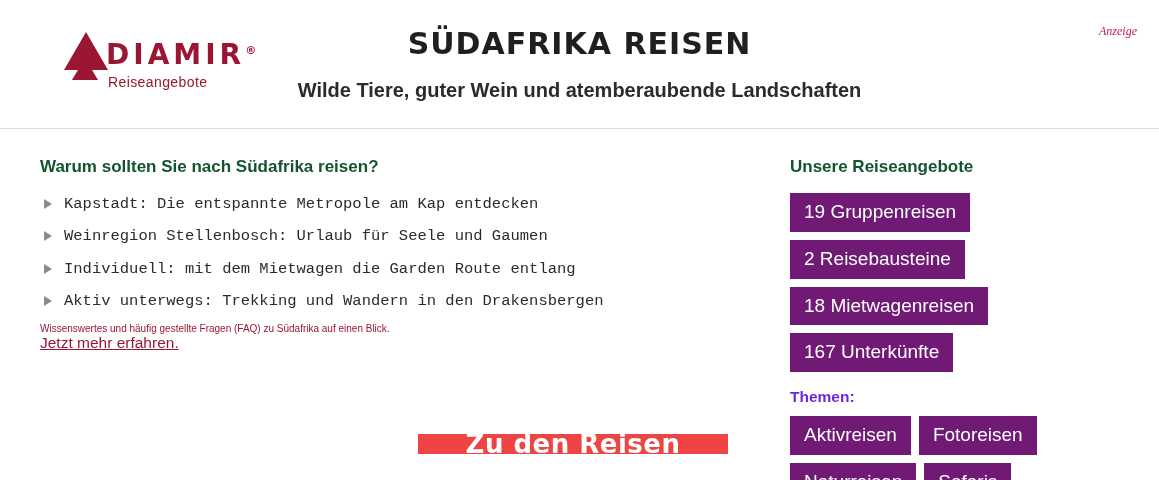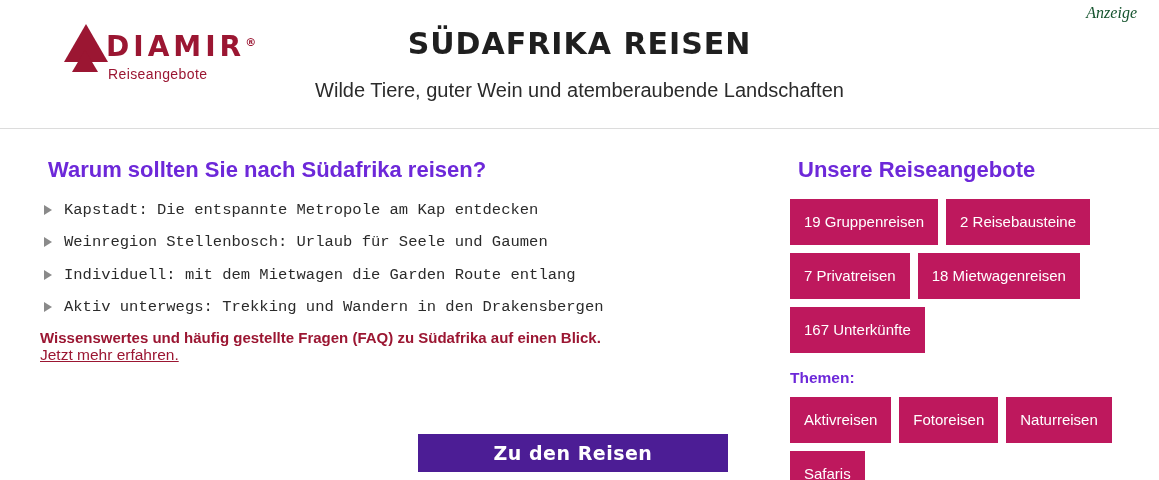--- a/index.html
+++ b/index.html
@@ -19,21 +19,21 @@
 
   
   .header {
     position: relative;
     height: 128px;
     width: 100%;
   }
   .logo {
     position: absolute;
     left: 48px;
-    top: 22px;
+    top: 30px;
     width: 170px;
     height: 70px;
     text-align: center;
   }
   .logo-triangle-big {
     position: absolute;
     left: 16px;
     top: 2px;
     width: 0; height: 0;
     border-left: 22px solid transparent;
@@ -85,30 +85,30 @@
     font-weight: bold;
     color: #1f1f1f;
     letter-spacing: 1px;
     margin: 8px;
     text-transform: uppercase;
   }
   .head-sub {
     margin: 18px 0 0 0;
     font-size: 20px;
     color: #2b2b2b;
-    font-weight: normal;
+    font-weight: bold;
   }
   .anzeige {
     position: absolute;
     right: 22px;
-    top: 4px;
+    top: 24px;
     font-family: "Liberation Serif", serif;
     font-style: italic;
-    font-size: 16px;
-    color: #14532d;
+    font-size: 12px;
+    color: #be185d;
   }
 
   .divider {
     position: absolute;
     top: 128px;
     left: 0;
     width: 100%;
     height: 1px;
     background: #dcdcdc;
   }
@@ -122,24 +122,24 @@
     height: 351px;
   }
 
   .left-col {
     position: absolute;
     left: 40px;
     top: 28px;
     width: 700px;
   }
   .col-heading {
-    font-size: 22px;
-    font-weight: bold;
-    color: #6d28d9;
-    margin: 0 0 16px 8px;
+    font-size: 17px;
+    font-weight: bold;
+    color: #14532d;
+    margin: 0 0 16px 0;
   }
   ul.bullets {
     list-style: none;
     margin: 0;
     padding: 0;
     font-family: Liberation Mono, monospace;
   }
   ul.bullets li {
     position: relative;
     padding-left: 24px;
@@ -156,42 +156,42 @@
     border-top: 5px solid transparent;
     border-bottom: 5px solid transparent;
     border-left: 8px solid #8a8a8a;
   }
   .link-inline {
     color: #9b1632;
     text-decoration: underline;
   }
   .faq-line {
     margin-top: 8px;
-    font-size: 15px;
-    font-weight: bold;
+    font-size: 10px;
+    font-weight: normal;
     color: #9b1632;
   }
   .faq-more {
     margin-top: 20px;
     font-size: 15.5px;
     color: #9b1632;
     text-decoration: underline;
   }
 
   .cta {
     position: absolute;
     left: 418px;
     top: 305px;
     width: 310px;
-    height: 38px;
-    background: #4c1d95;
+    height: 20px;
+    background: #ef4444;
     color: #ffffff;
     border: none;
     font-family: "DejaVu Sans", sans-serif;
-    font-size: 19px;
+    font-size: 26px;
     font-weight: bold;
     letter-spacing: 0.5px;
     cursor: pointer;
     display: flex;
     align-items: center;
     justify-content: center;
   }
 
   
   .right-col {
@@ -200,24 +200,24 @@
     top: 28px;
     width: 345px;
   }
   .chips {
     display: flex;
     flex-wrap: wrap;
     gap: 8px 8px;
     margin-bottom: 6px;
   }
   .chip {
-    background: #be185d;
+    background: #701a75;
     color: #ffffff;
-    font-size: 15px;
-    padding: 14px 14px;
+    font-size: 19px;
+    padding: 8px 14px;
     border: none;
     cursor: pointer;
     white-space: nowrap;
     line-height: 1.2;
   }
   .sub-heading {
     font-size: 15.5px;
     font-weight: bold;
     color: #6d28d9;
     margin: 16px 0 10px 0;
@@ -273,21 +273,20 @@
   </div>
 
   <button class="cta">Zu den Reisen</button>
 
   <div class="right-col">
     <div class="col-heading">Unsere Reiseangebote</div>
 
     <div class="chips">
       <button class="chip">19 Gruppenreisen</button>
       <button class="chip">2 Reisebausteine</button>
-      <button class="chip">7 Privatreisen</button>
       <button class="chip">18 Mietwagenreisen</button>
       <button class="chip">167 Unterkünfte</button>
     </div>
 
     <div class="sub-heading">Themen:</div>
 
     <div class="chips">
       <button class="chip">Aktivreisen</button>
       <button class="chip">Fotoreisen</button>
       <button class="chip">Naturreisen</button>

